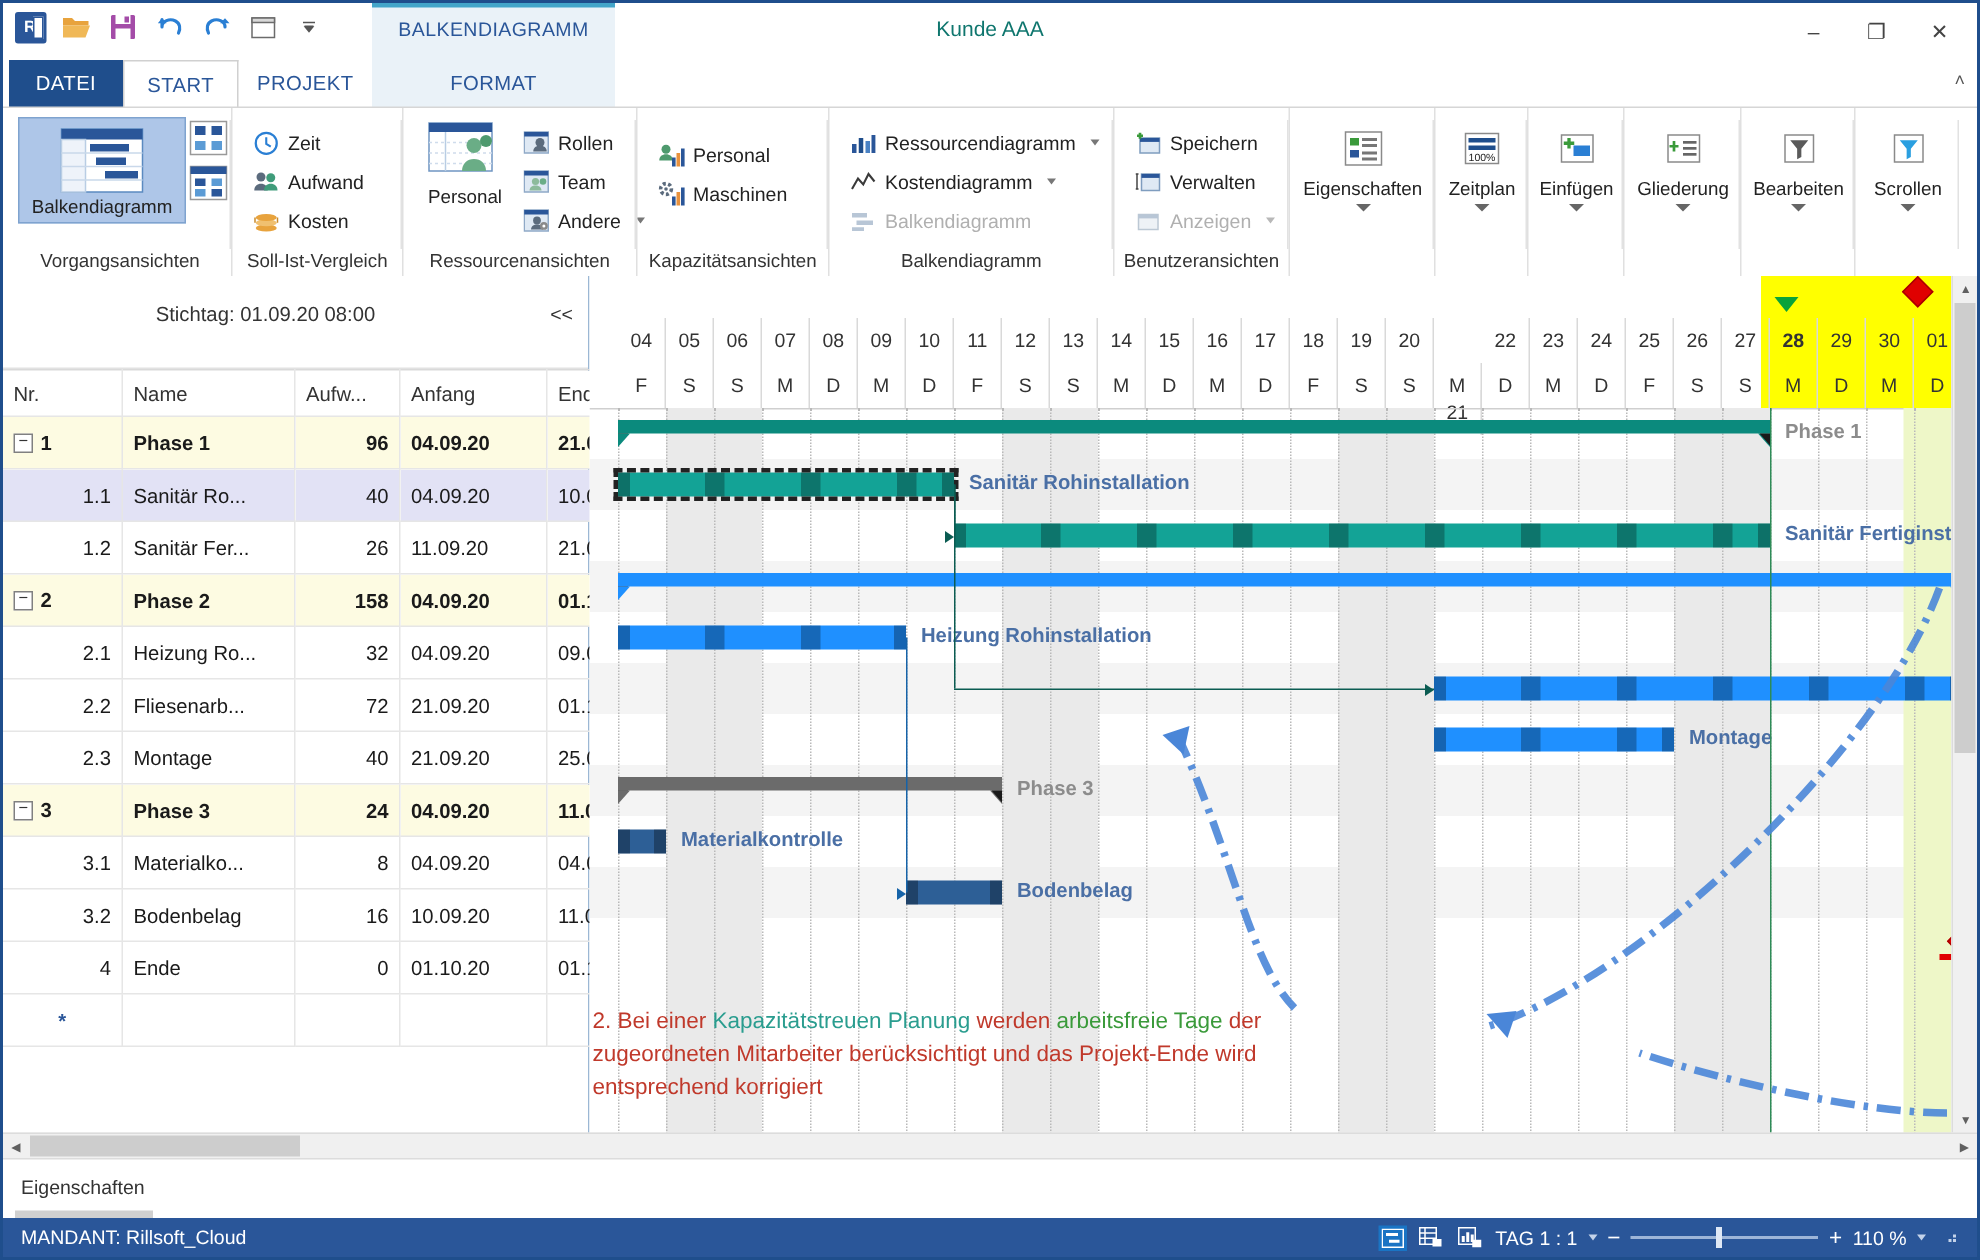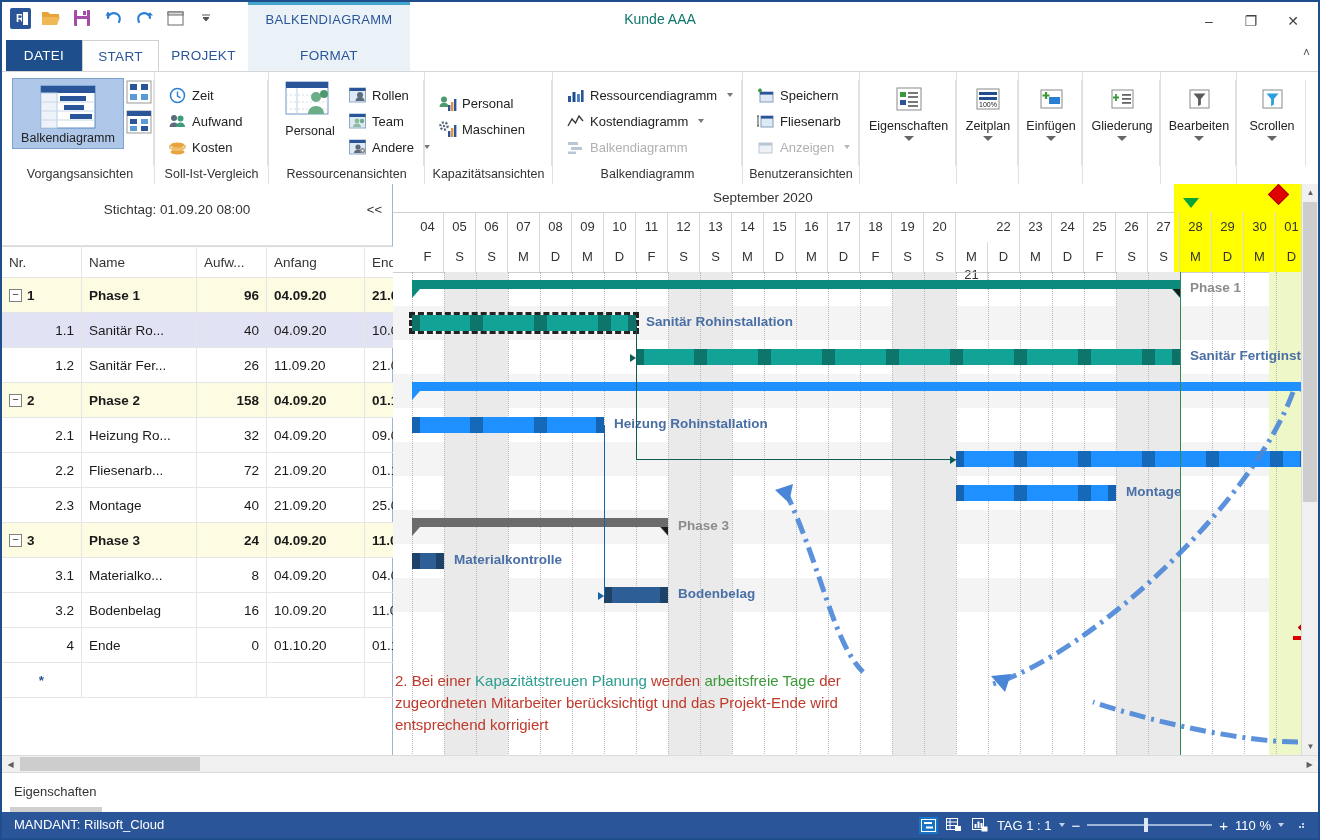--- a/index.html
+++ b/index.html
@@ -413,21 +413,21 @@
           <span>Speichern</span>
         </div>
         <div class="smallitem">
           <span class="sicon">
             <svg width="17" height="16" viewBox="0 0 17 16">
                 <rect x="4" y="3" width="12" height="11" fill="#dfe9f4" stroke="#7f9dbf"></rect>
                 <rect x="4" y="3" width="12" height="2.6" fill="#2a5699"></rect>
                 <path d="M1 3v10M0 3h2M0 13h2" stroke="#444" stroke-width="1"></path>
               </svg>
           </span>
-          <span>Fliesenarb</span>
+          <span>Verwalten</span>
         </div>
         <div class="smallitem disabled">
           <span class="sicon">
             <svg width="17" height="16" viewBox="0 0 17 16">
                 <rect x="2" y="4" width="13" height="10" fill="#eef2f6" stroke="#bcc8d4"></rect>
                 <rect x="2" y="4" width="13" height="2.6" fill="#b8c6d6"></rect>
               </svg>
           </span>
           <span>Anzeigen</span>
           <span class="tinycaret" style="border-top-color:#b8b8b8"></span>
@@ -629,23 +629,20 @@
             <td class="c-anf"></td>
             <td class="c-end"></td>
           </tr>
         </tbody>
       </table>
     </div>
 
     <div class="ganttpane">
       <div class="gantt-inner">
 
-        <div class="month-row">
-          <div class="month-lbl" style="left:320px;">September 2020</div>
-        </div>
 
         <div class="hl-head" style="left:781px;width:127px;"></div>
 
         <div class="day-row">
             <div class="dcell" style="left: 19px; width: 32px;">04</div>
             <div class="dcell" style="left: 51px; width: 32px;">05</div>
             <div class="dcell" style="left: 83px; width: 32px;">06</div>
             <div class="dcell" style="left: 115px; width: 32px;">07</div>
             <div class="dcell" style="left: 147px; width: 32px;">08</div>
             <div class="dcell" style="left: 179px; width: 32px;">09</div>
@@ -660,21 +657,21 @@
             <div class="dcell" style="left: 467px; width: 32px;">18</div>
             <div class="dcell" style="left: 499px; width: 32px;">19</div>
             <div class="dcell" style="left: 531px; width: 32px;">20</div>
             <div class="dcell" style="left: 563px; width: 32px; margin-top: 48px;">21</div>
             <div class="dcell" style="left: 595px; width: 32px;">22</div>
             <div class="dcell" style="left: 627px; width: 32px;">23</div>
             <div class="dcell" style="left: 659px; width: 32px;">24</div>
             <div class="dcell" style="left: 691px; width: 32px;">25</div>
             <div class="dcell" style="left: 723px; width: 32px;">26</div>
             <div class="dcell" style="left: 755px; width: 32px;">27</div>
-            <div class="dcell" style="left: 787px; width: 32px;">28</div>
+            <div class="dcell" style="left: 787px; width: 32px; font-weight: bold;">28</div>
             <div class="dcell" style="left: 819px; width: 32px;">29</div>
             <div class="dcell" style="left: 851px; width: 32px;">30</div>
             <div class="dcell" style="left: 883px; width: 32px;">01</div>
           </div>
         <div class="wd-row">
             <div class="dcell" style="left: 19px; width: 32px;">F</div>
             <div class="dcell" style="left: 51px; width: 32px;">S</div>
             <div class="dcell" style="left: 83px; width: 32px;">S</div>
             <div class="dcell" style="left: 115px; width: 32px;">M</div>
             <div class="dcell" style="left: 147px; width: 32px;">D</div>

